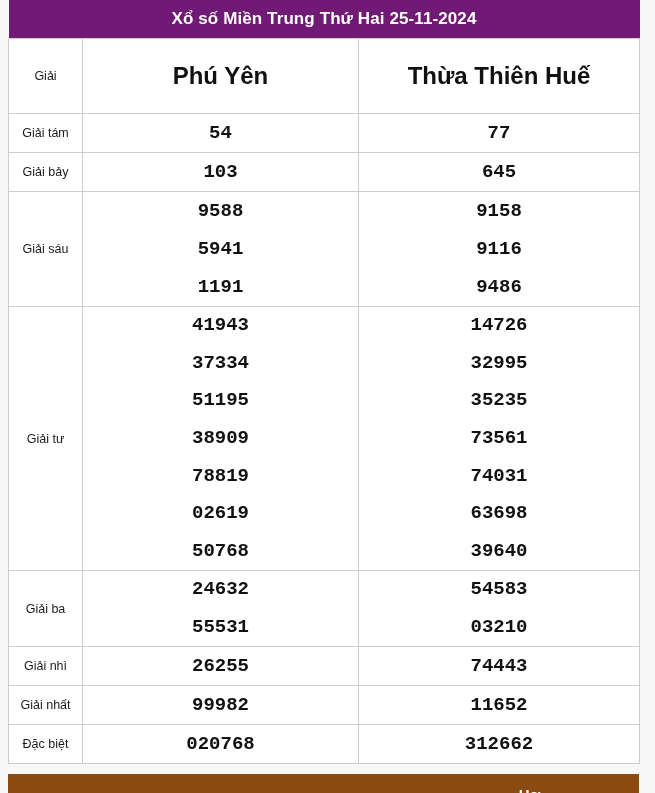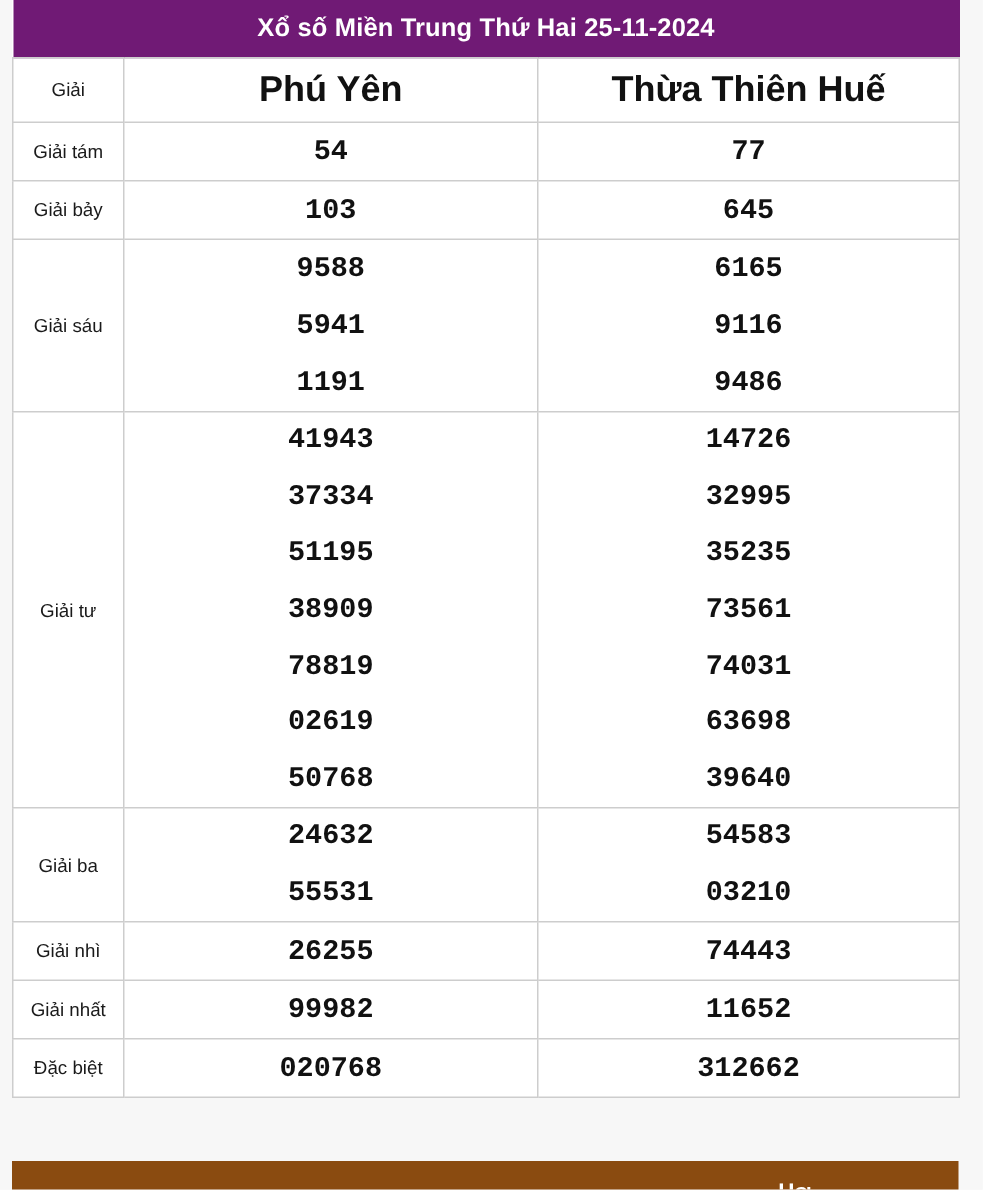--- a/index.html
+++ b/index.html
@@ -54,21 +54,21 @@
     height: 38px;
     padding: 0;
     border: none;
   }
 
   
   .head-row td {
     border: 1px solid #cdcdcd;
     text-align: center;
     height: 42px;
-    padding: 0;
+    padding: 16px;
     background: #ffffff;
   }
   .head-row td.lbl {
     font-size: 12.5px;
     font-weight: normal;
     color: #1a1a1a;
   }
   .head-row td.prov {
     font-size: 24px;
     font-weight: bold;
@@ -206,21 +206,21 @@
             <td class="lbl">Giải sáu</td>
             <td class="nums">
               <div class="stack">
                 <span class="n">9588</span>
                 <span class="n">5941</span>
                 <span class="n">1191</span>
               </div>
             </td>
             <td class="nums">
               <div class="stack">
-                <span class="n">6165</span>
+                <span class="n">9158</span>
                 <span class="n">9116</span>
                 <span class="n">9486</span>
               </div>
             </td>
           </tr>
           <tr class="data r-h7">
             <td class="lbl">Giải tư</td>
             <td class="nums">
               <div class="stack">
                 <span class="n">41943</span>

